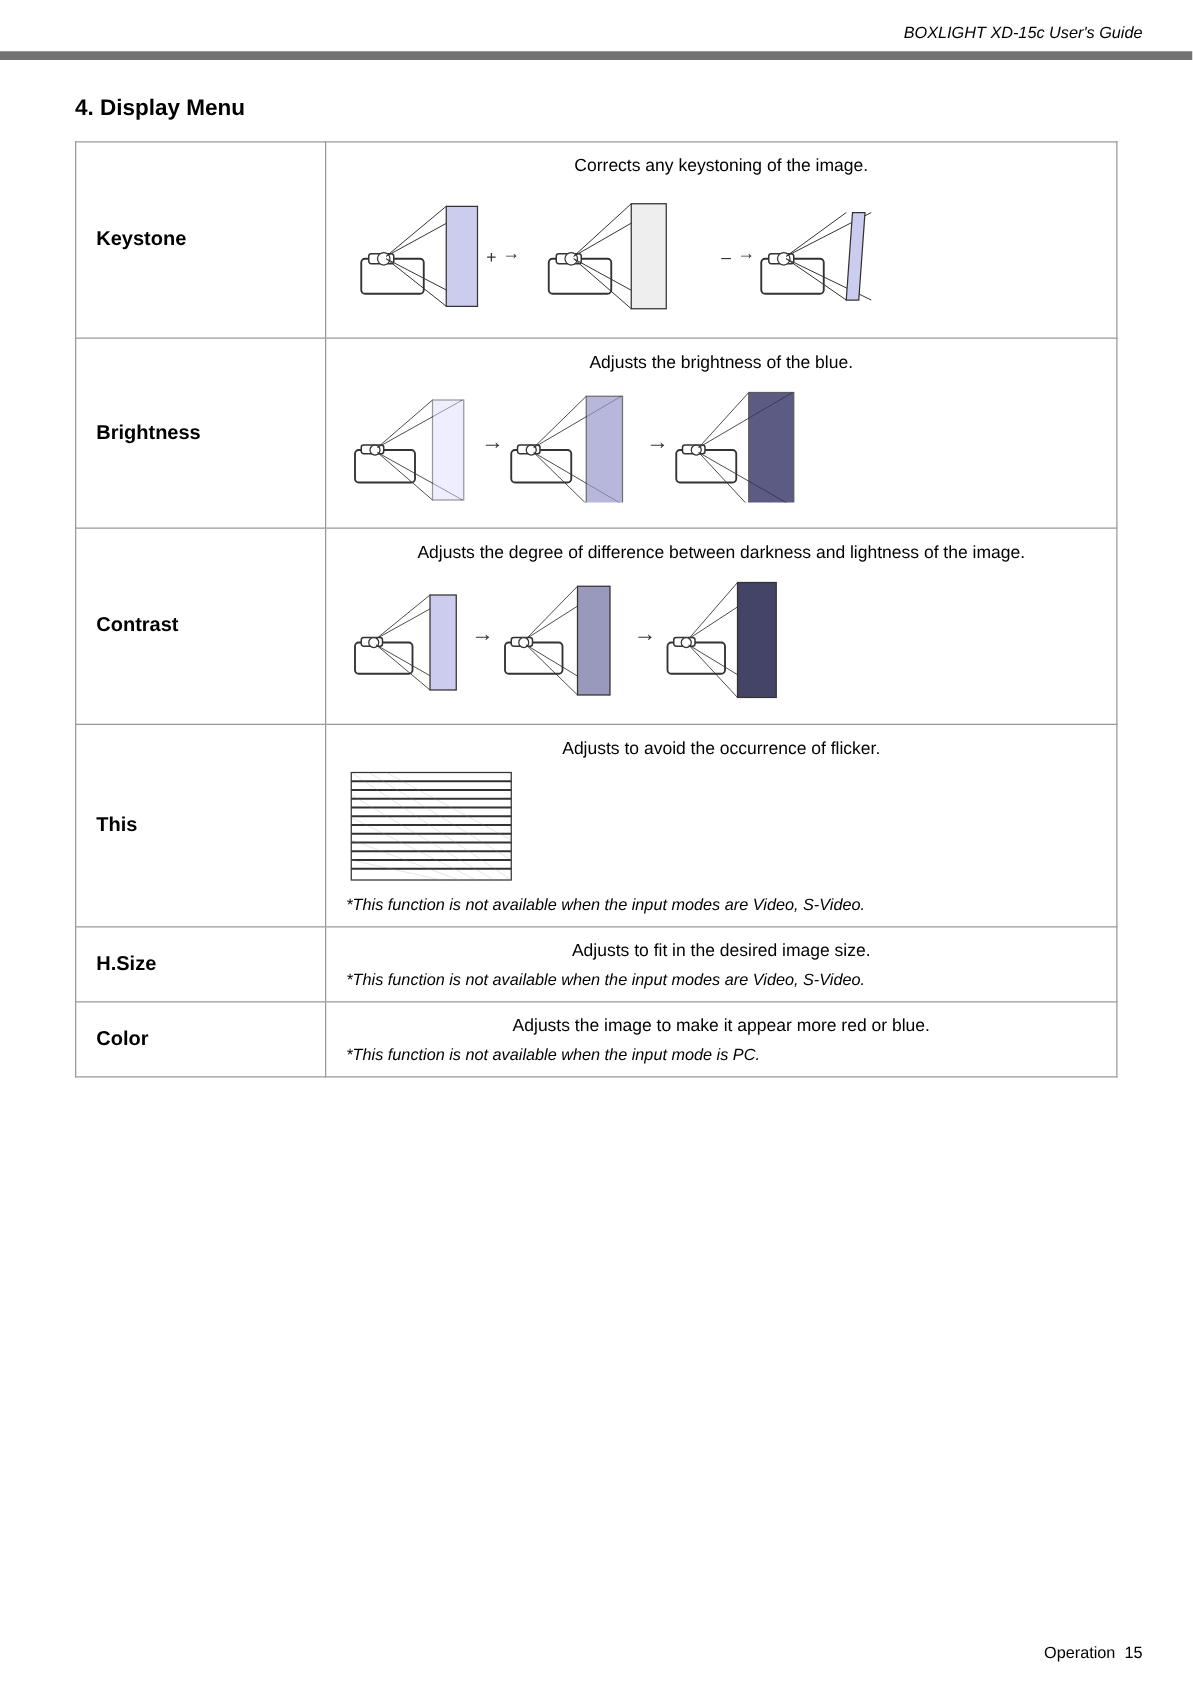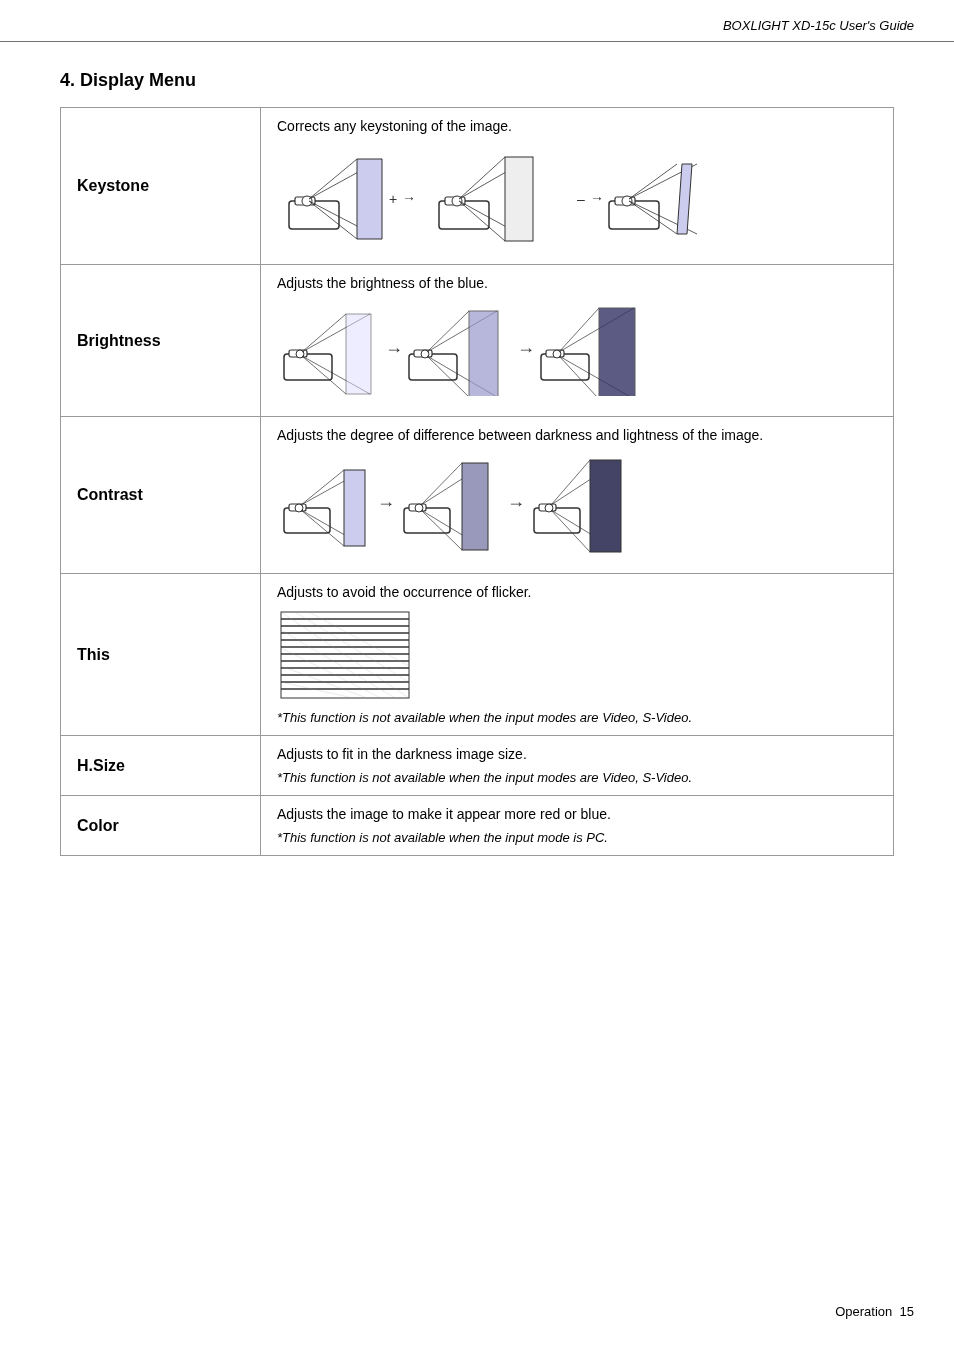--- a/index.html
+++ b/index.html
@@ -11,21 +11,21 @@
       font-size: 14px;
       color: #000;
       position: relative;
     }
 
     .page-header {
       text-align: right;
       padding: 18px 40px 8px 40px;
       font-style: italic;
       font-size: 13px;
-      border-bottom: 1px solid #737373;
+      border-bottom: 7px solid #737373;
     }
 
     .main-content {
       padding: 28px 60px 60px 60px;
     }
 
     .section-title {
       font-size: 18px;
       font-weight: bold;
       margin-bottom: 16px;
@@ -50,39 +50,40 @@
     }
 
     .menu-table .desc-cell {
       vertical-align: top;
       padding: 10px 16px;
     }
 
     .desc-text {
       margin-bottom: 8px;
       font-size: 14px;
+      text-align: center;
     }
 
     .note-text {
       font-style: italic;
       font-weight: normal;
       font-size: 13px;
       margin-top: 6px;
     }
 
     .diagram-area {
       display: flex;
       align-items: center;
       gap: 12px;
       margin: 10px 0;
     }
 
     .page-footer {
       position: absolute;
-      bottom: 33px;
+      bottom: 23px;
       right: 40px;
       font-size: 13px;
     }
   </style>
 </head>
 <body>
 
 <div class="page-header">
   <span>BOXLIGHT XD-15c User's Guide</span>
 </div>
@@ -288,21 +289,21 @@
         </div>
         <div class="note-text">*This function is not available when the input modes are Video, S-Video.</div>
       </td>
     </tr>
 
     <tr>
       <td class="label-cell">
         <strong>H.Size</strong>
       </td>
       <td class="desc-cell">
-        <div class="desc-text">Adjusts to fit in the darkness image size.</div>
+        <div class="desc-text">Adjusts to fit in the desired image size.</div>
         <div class="note-text">*This function is not available when the input modes are Video, S-Video.</div>
       </td>
     </tr>
 
 
     <tr>
       <td class="label-cell">
         <strong>Color</strong>
       </td>
       <td class="desc-cell">

